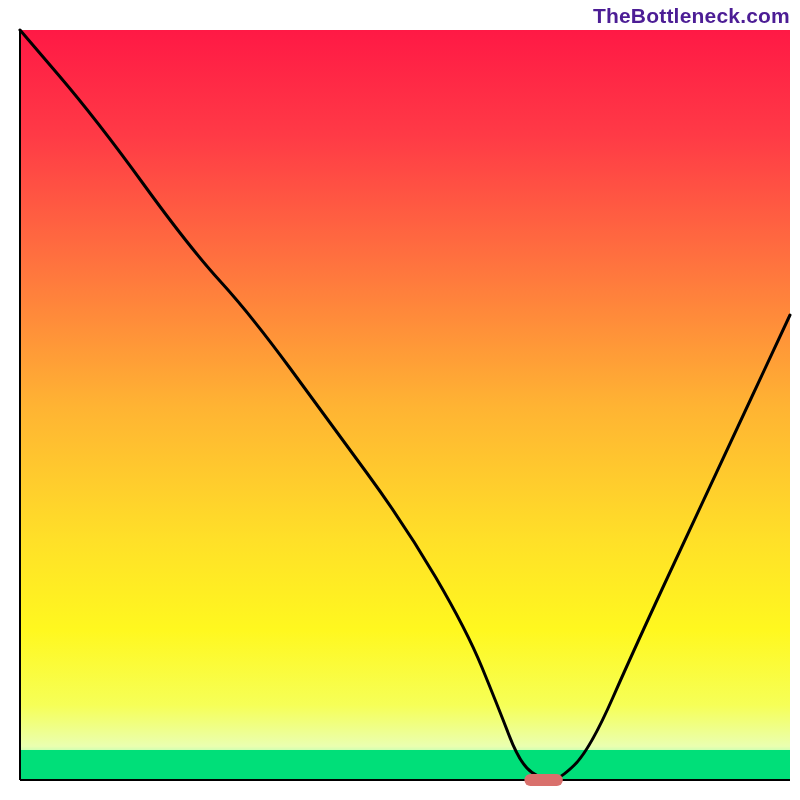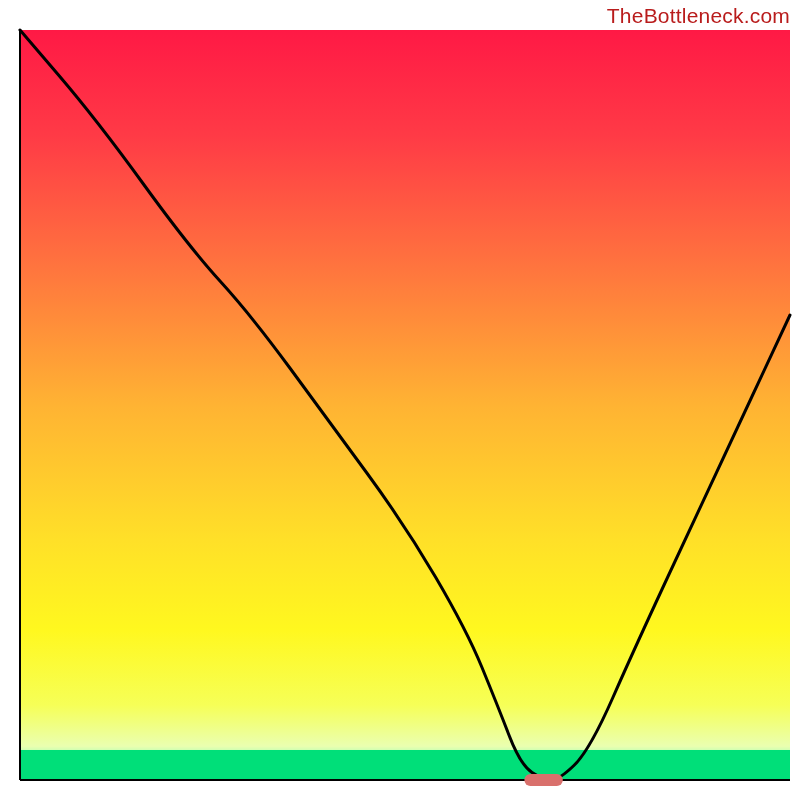--- a/index.html
+++ b/index.html
@@ -14,22 +14,22 @@
     position: relative;
     width: 800px;
     height: 800px;
     background: white;
   }
   .watermark {
     position: absolute;
     top: 4px;
     right: 10px;
     font-size: 21px;
-    color: #b91c1c;
-    font-weight: 400;
+    color: #4c1d95;
+    font-weight: 700;
     letter-spacing: 0.2px;
     z-index: 3;
   }
   svg.plot {
     position: absolute;
     left: 0;
     top: 0;
     width: 800px;
     height: 800px;
   }

